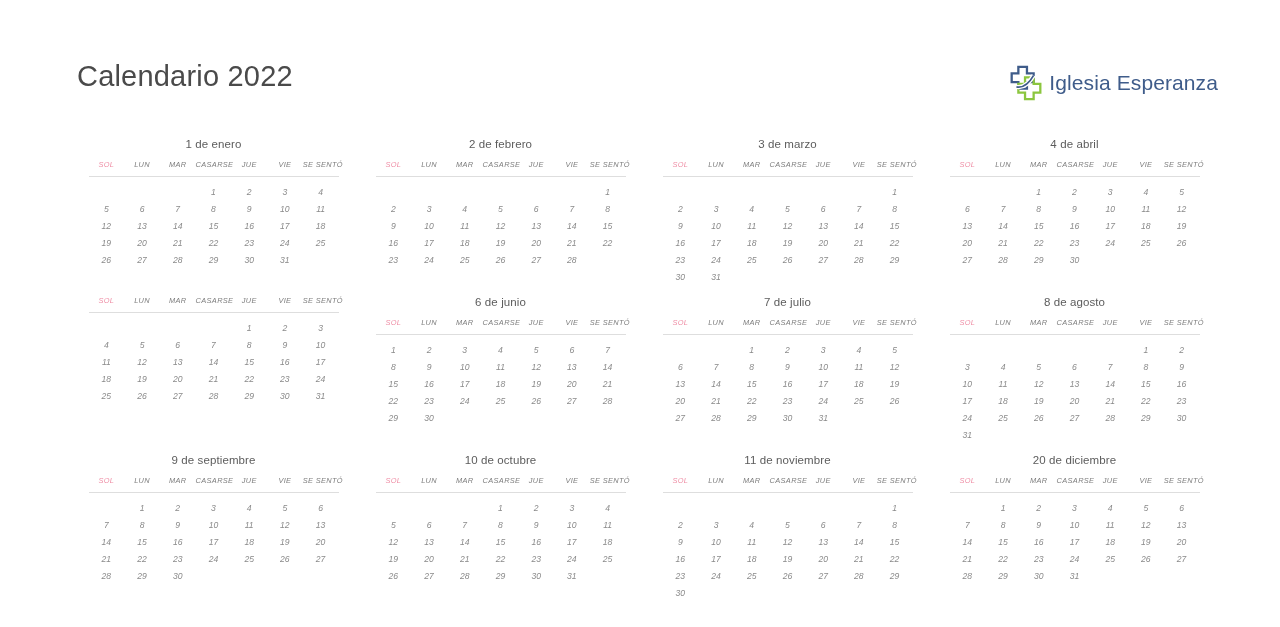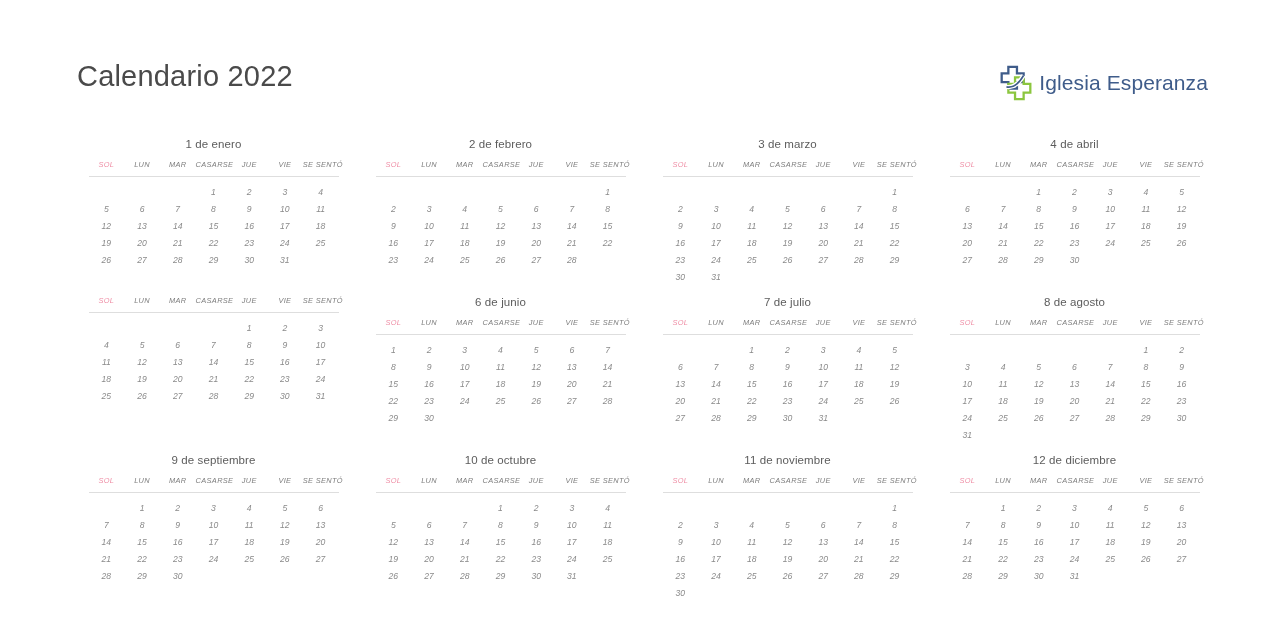--- a/index.html
+++ b/index.html
@@ -30,21 +30,21 @@
     left: 77px;
     top: 60px;
     font-size: 29px;
     font-weight: 400;
     letter-spacing: 0.2px;
     color: #4a4a4a;
     white-space: nowrap;
   }
   .brand {
     position: absolute;
-    right: 72px;
+    right: 62px;
     top: 62px;
     display: flex;
     align-items: center;
     gap: 2px;
   }
   .brand-mark {
     width: 42px;
     height: 42px;
     flex: 0 0 42px;
   }
@@ -851,21 +851,21 @@
             <td class="day-empty"></td>
             <td class="day-empty"></td>
             <td class="day-empty"></td>
             <td class="day-empty"></td>
             <td class="day-empty"></td>
           </tr>
         </tbody>
       </table>
     </div>
     <div class="month">
-      <div class="month-title">12 de diciembre</div>
+      <div class="month-title">20 de diciembre</div>
       <table class="month-table">
         <thead>
           <tr>
             <th class="dow-sun">SOL</th>
             <th>LUN</th>
             <th>MAR</th>
             <th>CASARSE</th>
             <th>JUE</th>
             <th>VIE</th>
             <th>SE SENTÓ</th>

